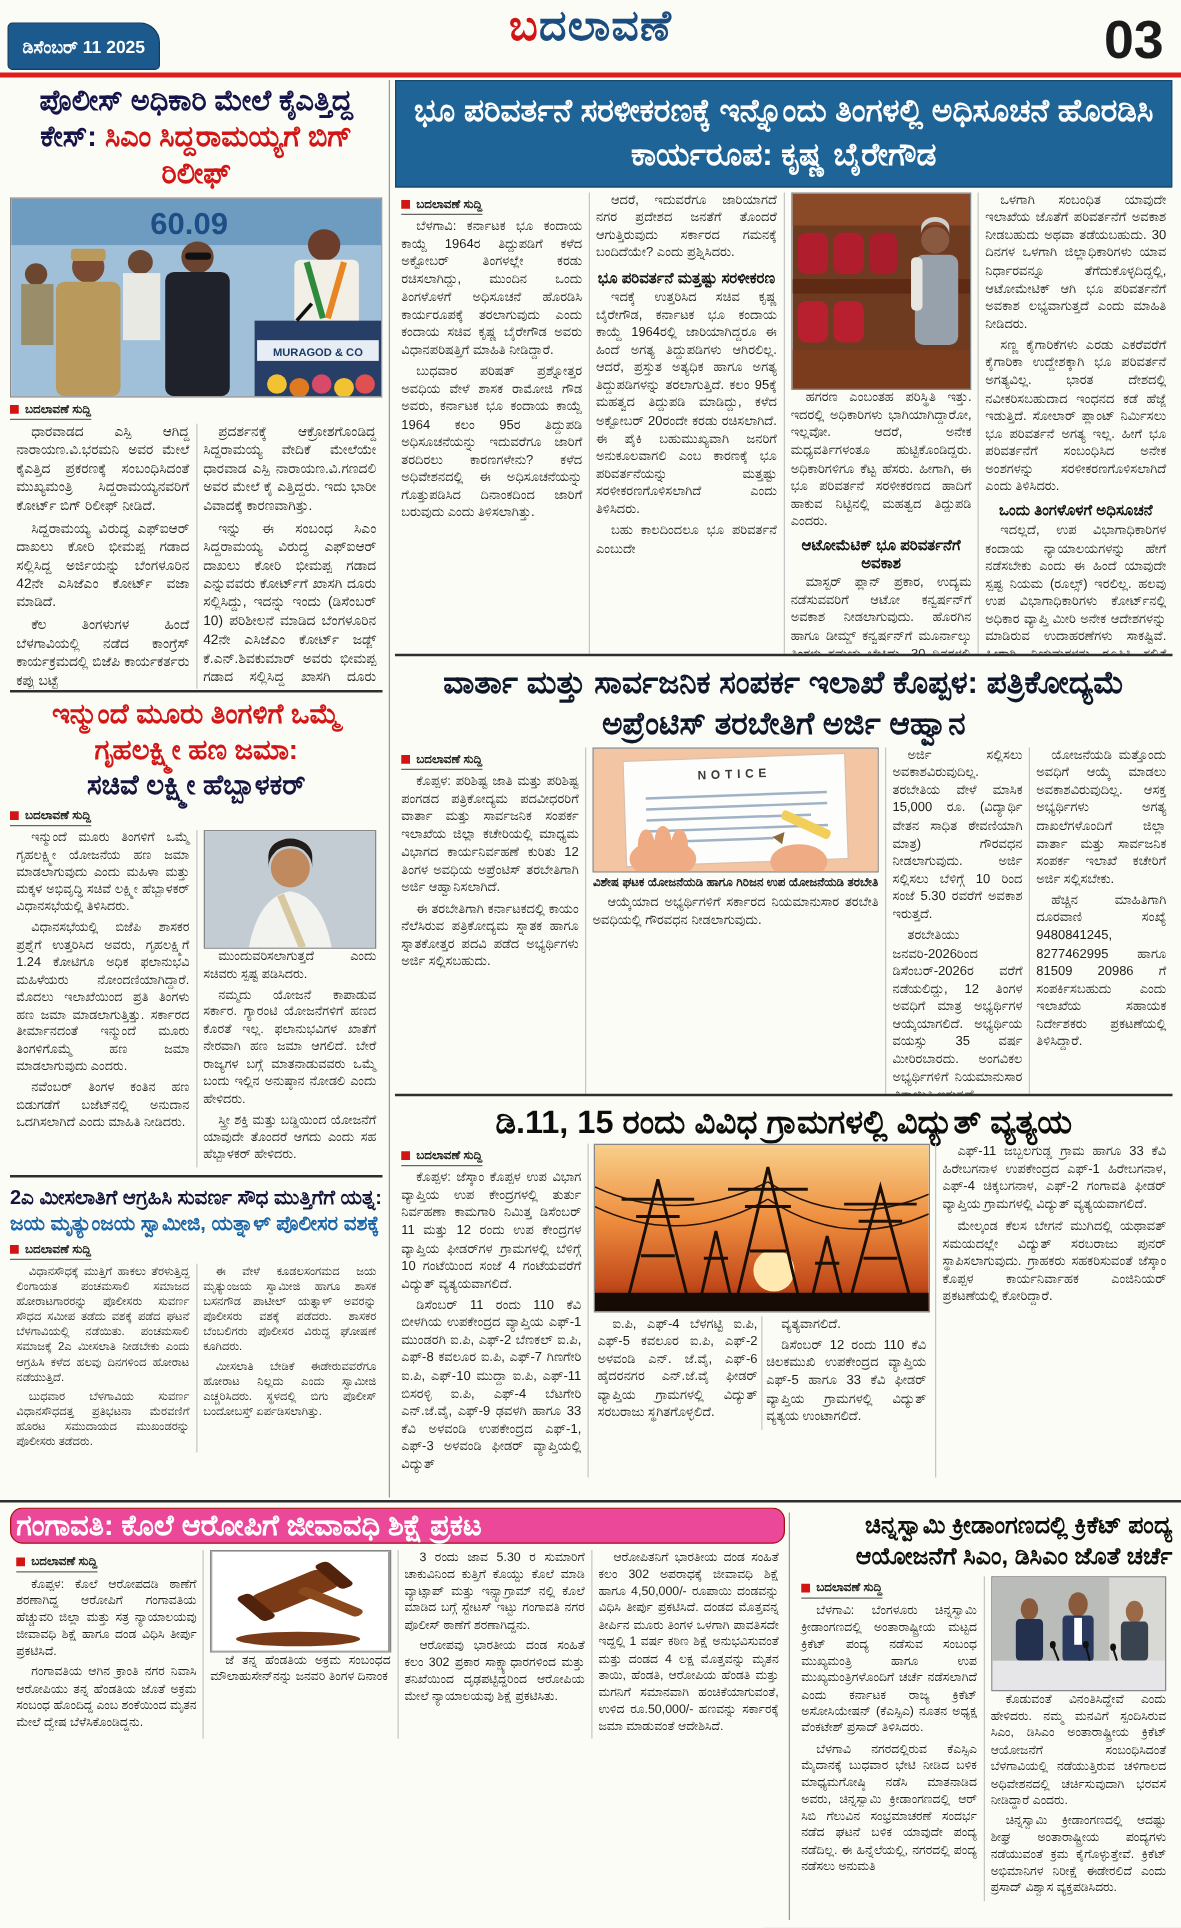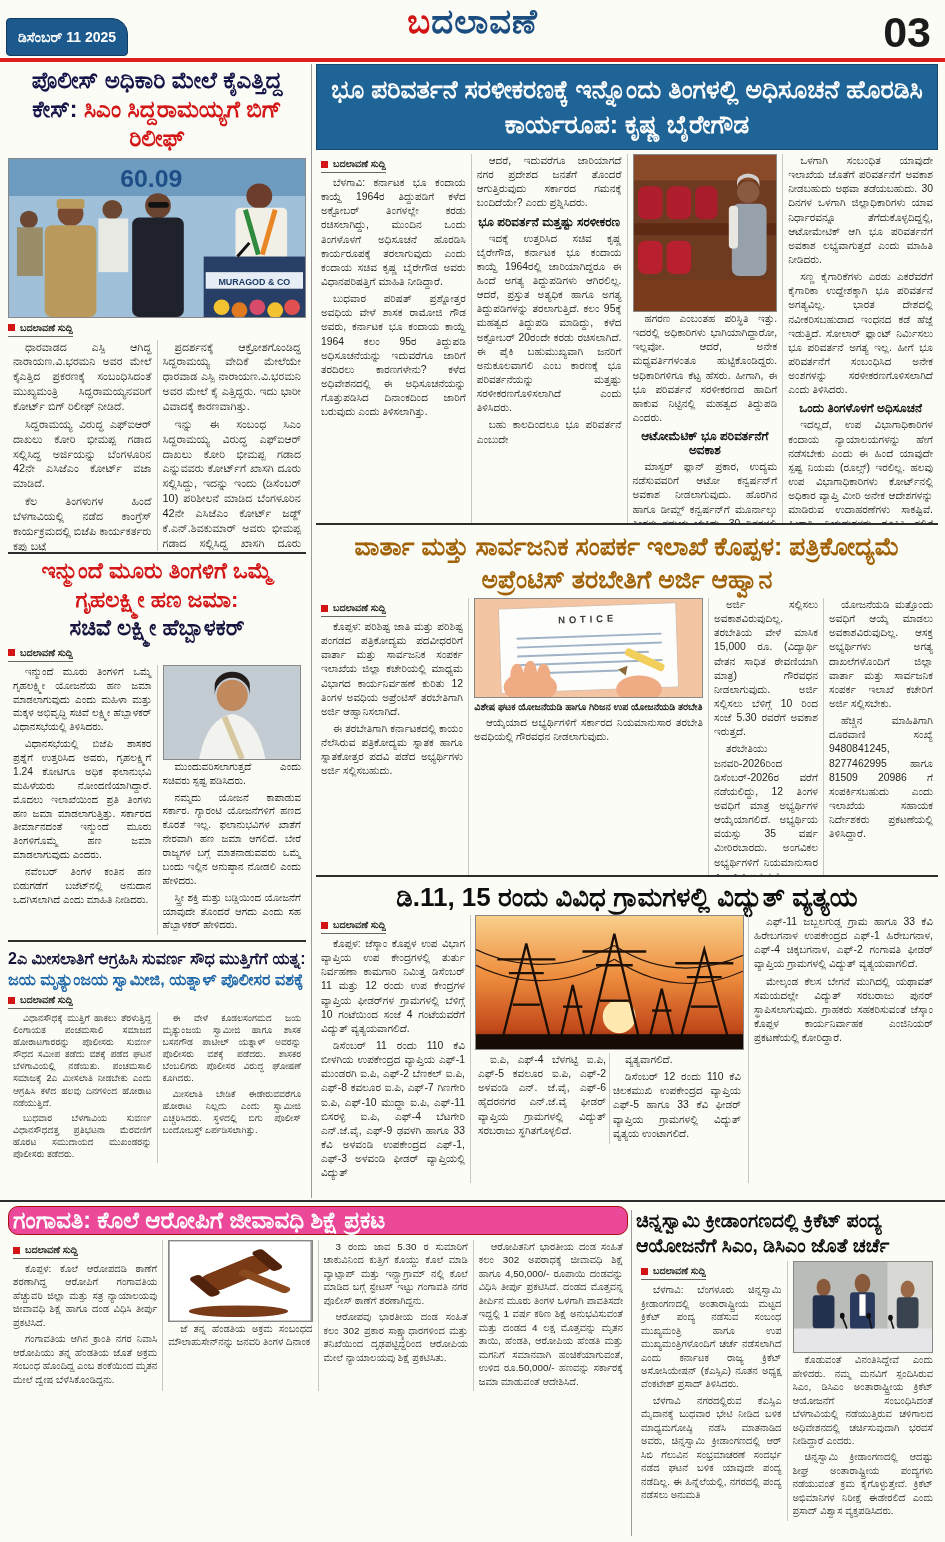--- a/index.html
+++ b/index.html
@@ -33,40 +33,40 @@
 .hl-gruha .red{color:#d31616}.hl-gruha .dark{color:#15153f}
 #art-gruha .p{font-size:10.2px}
 #art-resv{left:8px;top:945px;width:298px;height:252px}
 .hl-resv{font-size:16px;font-weight:bold;line-height:1.32;margin-top:3px}
 .hl-resv .dark{color:#14143c}.hl-resv .blue{color:#1d66a8}
 #art-resv .p{font-size:9.2px;line-height:1.31;text-indent:10px}
 #art-land{left:316px;top:64px;width:622px;height:459px}
 .hl-land{background:#1f6496;color:#fff;font-size:25px;font-weight:bold;text-align:center;line-height:1.4;padding:7px 8px;border:1px solid #15496e}
 #art-land .cols{margin-top:4px}
 #art-appr{left:316px;top:527px;width:622px;height:348px}
-.hl-appr{font-size:25px;font-weight:bold;text-align:center;line-height:1.32;color:#a16207;margin:3px 0 2px 0}
+.hl-appr{font-size:25px;font-weight:bold;text-align:center;line-height:1.32;color:#0f172a;margin:3px 0 2px 0}
 .appr-cols{display:flex}
 .appr-cols>div{padding:0 5px;min-width:0}
 .appr-c1{flex:0 0 152px}.appr-mid{flex:0 0 240px;border-left:1px solid #c6c6c6}
 .appr-c3{flex:1;border-left:1px solid #c6c6c6}.appr-c4{flex:1;border-left:1px solid #c6c6c6}
 #art-power{left:316px;top:878px;width:622px;height:319px}
 .hl-power{font-size:26px;font-weight:bold;text-align:center;color:#0e0e0e;margin:4px 0 2px 0}
 .power-body{display:flex}
 .power-left{flex:0 0 154px;padding:0 5px;min-width:0}
 .power-mid{flex:0 0 278px;padding:0 4px;border-left:1px solid #c6c6c6;min-width:0}
 .power-right{flex:1;padding:0 5px;border-left:1px solid #c6c6c6;min-width:0}
 .pm-cols{display:flex;margin-top:3px}
 .pm-cols>div{flex:1;padding:0 3px;min-width:0}
 .pm-cols>div+div{border-left:1px solid #c6c6c6}
 #art-ganga{left:8px;top:1206px;width:620px;height:332px}
 .hl-ganga{background:#ec4899;color:#fff;font-size:23px;font-weight:bold;text-align:left;border-radius:10px;padding:0 4px;border:1px solid #a51210}
 #art-ganga .cols{margin-top:5px}
 #art-ganga .p{font-size:9.9px}
 #art-cricket{left:636px;top:1206px;width:302px;height:332px}
-.hl-cricket{font-size:19px;font-weight:bold;text-align:left;line-height:1.32;color:#0e0e0e;margin-top:2px}
+.hl-cricket{font-size:19px;font-weight:bold;text-align:right;line-height:1.32;color:#0e0e0e;margin-top:2px}
 #art-cricket .p{font-size:9.9px}
 
 .vline{position:absolute;width:1px;background:#9a9a9a}
 .hline{position:absolute;height:2px;background:#2e2e2e}
 </style>
 </head>
 <body>
 
 <div class="page">
 
@@ -111,21 +111,21 @@
         <span class="bl-sq"></span>
         <span>ಬದಲಾವಣೆ ಸುದ್ದಿ</span>
       </div>
     <div class="cols">
       <div class="col">
         <p class="p">ಧಾರವಾಡದ ಎಸ್ಪಿ ಆಗಿದ್ದ ನಾರಾಯಣ.ವಿ.ಭರಮನಿ ಅವರ ಮೇಲೆ ಕೈಎತ್ತಿದ ಪ್ರಕರಣಕ್ಕೆ ಸಂಬಂಧಿಸಿದಂತೆ ಮುಖ್ಯಮಂತ್ರಿ ಸಿದ್ದರಾಮಯ್ಯನವರಿಗೆ ಕೋರ್ಟ್ ಬಿಗ್ ರಿಲೀಫ್ ನೀಡಿದೆ.</p>
         <p class="p">ಸಿದ್ದರಾಮಯ್ಯ ವಿರುದ್ಧ ಎಫ್‌ಐಆರ್ ದಾಖಲು ಕೋರಿ ಭೀಮಪ್ಪ ಗಡಾದ ಸಲ್ಲಿಸಿದ್ದ ಅರ್ಜಿಯನ್ನು ಬೆಂಗಳೂರಿನ 42ನೇ ಎಸಿಜೆಎಂ ಕೋರ್ಟ್ ವಜಾ ಮಾಡಿದೆ.</p>
         <p class="p">ಕೆಲ ತಿಂಗಳುಗಳ ಹಿಂದೆ ಬೆಳಗಾವಿಯಲ್ಲಿ ನಡೆದ ಕಾಂಗ್ರೆಸ್ ಕಾರ್ಯಕ್ರಮದಲ್ಲಿ ಬಿಜೆಪಿ ಕಾರ್ಯಕರ್ತರು ಕಪ್ಪು ಬಟ್ಟೆ</p>
       </div>
       <div class="col">
-        <p class="p">ಪ್ರದರ್ಶನಕ್ಕೆ ಆಕ್ರೋಶಗೊಂಡಿದ್ದ ಸಿದ್ದರಾಮಯ್ಯ ವೇದಿಕೆ ಮೇಲೆಯೇ ಧಾರವಾಡ ಎಸ್ಪಿ ನಾರಾಯಣ.ವಿ.ಭರಮನಿ ಅವರ ಮೇಲೆ ಕೈ ಎತ್ತಿದ್ದರು. ಇದು ಭಾರೀ ವಿವಾದಕ್ಕೆ ಕಾರಣವಾಗಿತ್ತು.</p>
+        <p class="p">ಪ್ರದರ್ಶನಕ್ಕೆ ಆಕ್ರೋಶಗೊಂಡಿದ್ದ ಸಿದ್ದರಾಮಯ್ಯ ವೇದಿಕೆ ಮೇಲೆಯೇ ಧಾರವಾಡ ಎಸ್ಪಿ ನಾರಾಯಣ.ವಿ.ಗಣದಲಿ ಅವರ ಮೇಲೆ ಕೈ ಎತ್ತಿದ್ದರು. ಇದು ಭಾರೀ ವಿವಾದಕ್ಕೆ ಕಾರಣವಾಗಿತ್ತು.</p>
         <p class="p">ಇನ್ನು ಈ ಸಂಬಂಧ ಸಿಎಂ ಸಿದ್ದರಾಮಯ್ಯ ವಿರುದ್ಧ ಎಫ್‌ಐಆರ್ ದಾಖಲು ಕೋರಿ ಭೀಮಪ್ಪ ಗಡಾದ ಎನ್ನುವವರು ಕೋರ್ಟ್‌ಗೆ ಖಾಸಗಿ ದೂರು ಸಲ್ಲಿಸಿದ್ದು, ಇದನ್ನು ಇಂದು (ಡಿಸೆಂಬರ್ 10) ಪರಿಶೀಲನೆ ಮಾಡಿದ ಬೆಂಗಳೂರಿನ 42ನೇ ಎಸಿಜೆಎಂ ಕೋರ್ಟ್ ಜಡ್ಜ್ ಕೆ.ಎನ್.ಶಿವಕುಮಾರ್ ಅವರು ಭೀಮಪ್ಪ ಗಡಾದ ಸಲ್ಲಿಸಿದ್ದ ಖಾಸಗಿ ದೂರು ವಜಾಗೊಳಿಸಿ ಆದೇಶ ಹೊರಡಿಸಿದ್ದಾರೆ.</p>
       </div>
     </div>
   </section>
 
   <section class="art" id="art-gruha">
     <h2 class="hl-gruha"><span class="red">ಇನ್ಮುಂದೆ ಮೂರು ತಿಂಗಳಿಗೆ ಒಮ್ಮೆ ಗೃಹಲಕ್ಷ್ಮೀ ಹಣ ಜಮಾ: </span><br><span class="dark">ಸಚಿವೆ ಲಕ್ಷ್ಮೀ ಹೆಬ್ಬಾಳಕರ್</span></h2>
     <div class="byline">
         <span class="bl-sq"></span>
         <span>ಬದಲಾವಣೆ ಸುದ್ದಿ</span>

